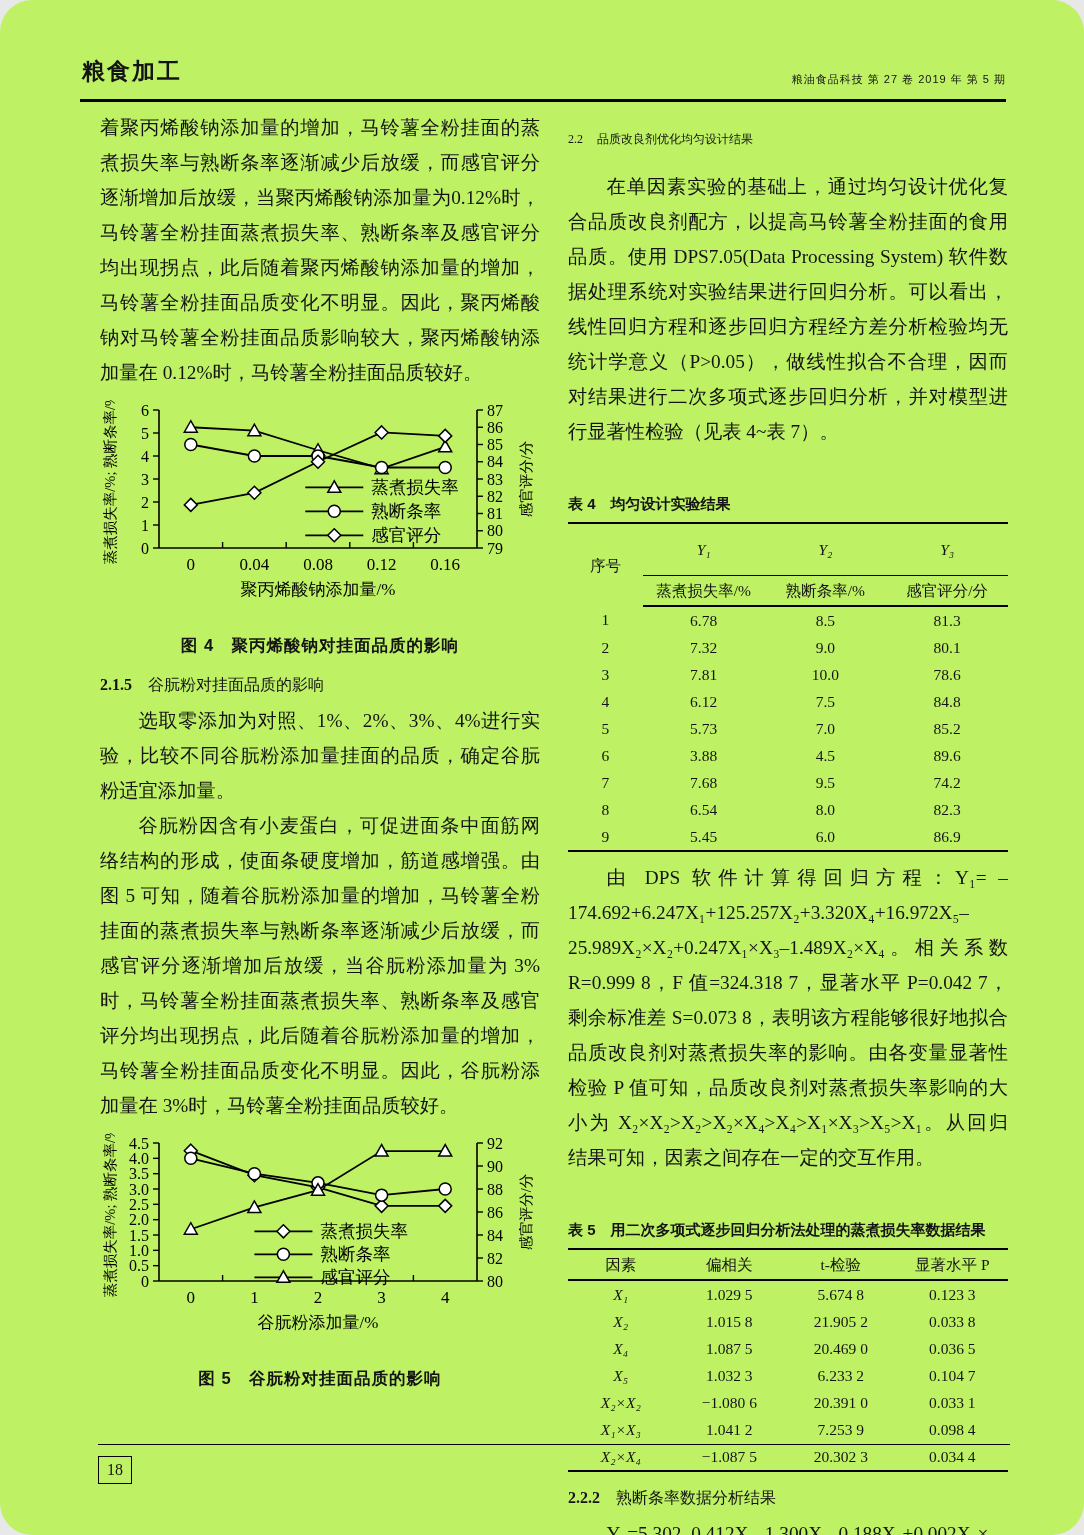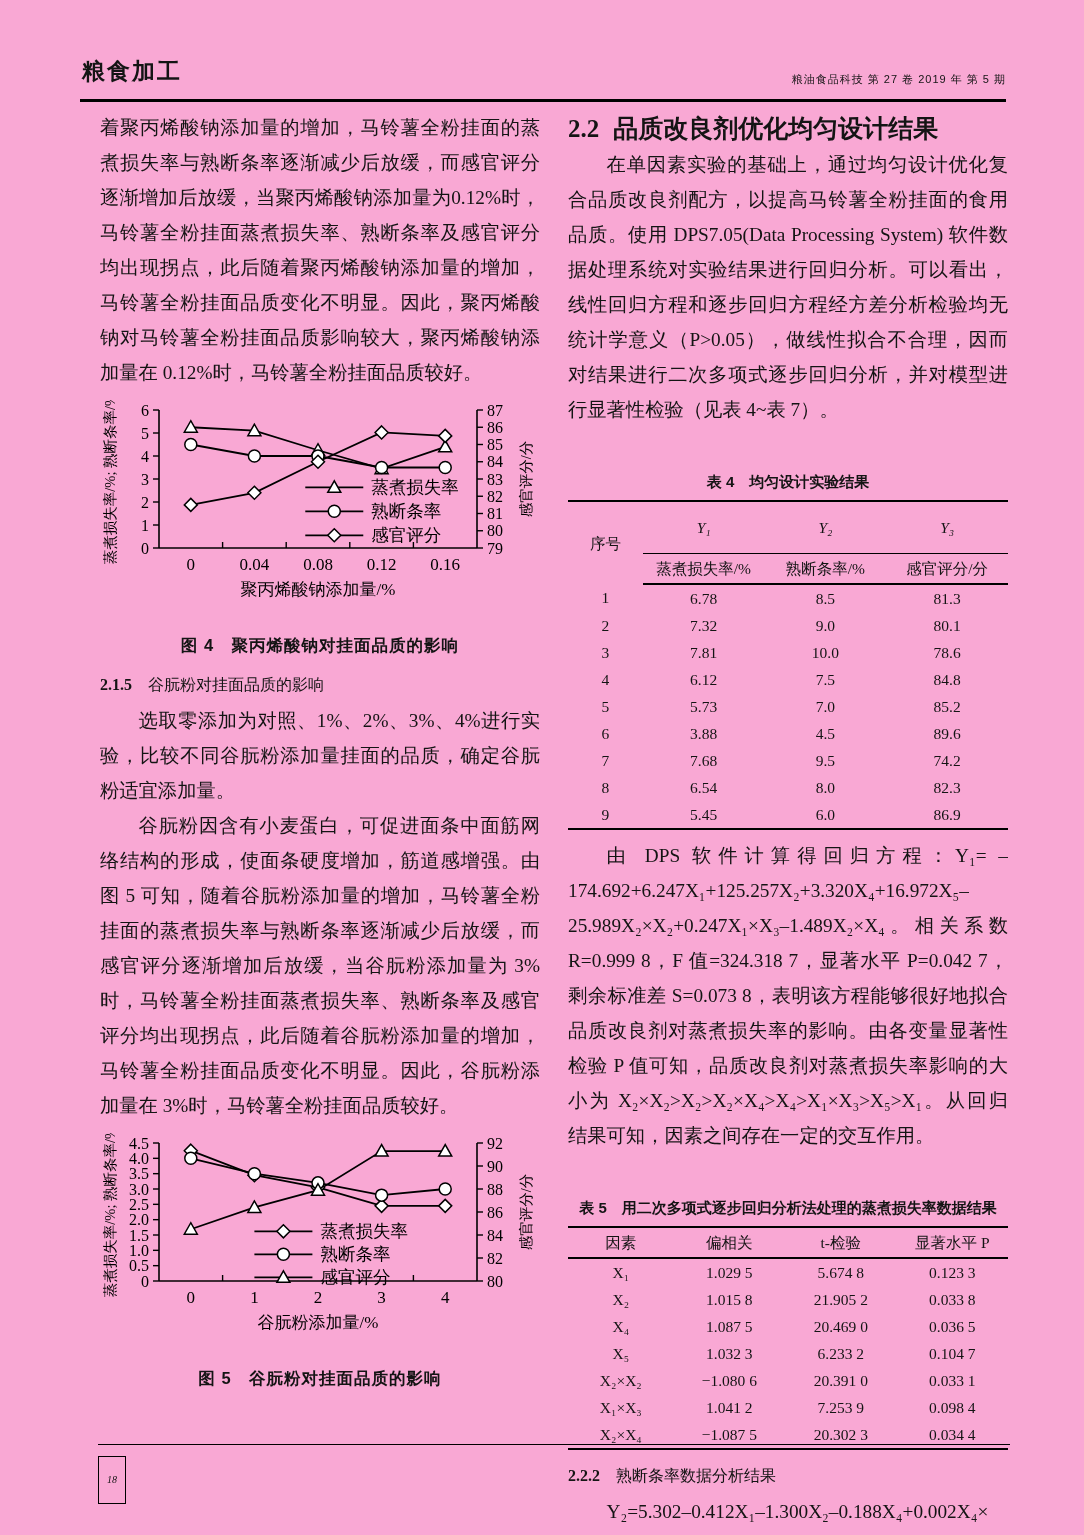--- a/index.html
+++ b/index.html
@@ -1,23 +1,24 @@
 <!DOCTYPE html>
 <html><head>
 <meta charset="utf-8">
 <style>
   html,body{margin:0;padding:0;background:#e8e8e8;}
   .page{
     position:relative;
     width:1084px;height:1535px;
     margin:0 auto;
-    background:#f9a8d4;
+    background:#bef264;
     color:#141414;
     font-family:"Liberation Serif","DejaVu Serif",serif;
     overflow:hidden;
+    border-radius:32px;
   }
   
   .hdr{
     position:absolute;top:56px;left:82px;right:78px;
     display:flex;justify-content:space-between;align-items:flex-end;
     font-family:"Liberation Sans","DejaVu Sans",sans-serif;
   }
   .hdr-left{font-size:23px;font-weight:bold;letter-spacing:2px;}
   .hdr-right{font-size:11px;letter-spacing:1px;}
   .hdr-rule{
@@ -26,67 +27,67 @@
   }
   
   .columns{
     position:absolute;top:110px;left:100px;
     display:flex;gap:28px;
   }
   .col{width:440px;font-size:19.3px;line-height:35px;text-align:justify;}
   .body-text{margin:0;text-indent:2em;}
   .no-indent{text-indent:0;}
   .h2{
-    font-size:25px;margin:1px 0;
+    font-size:12px;margin:12px 0;
     font-family:"Liberation Sans","DejaVu Sans",sans-serif;
-    font-weight:bold;
+    font-weight:normal;
   }
   .h2 .h-num{margin-right:14px;font-family:"Liberation Serif","DejaVu Serif",serif;}
   .h3{font-size:16px;font-weight:normal;margin:1px 0;}
   .h3 .h-num{font-weight:bold;margin-right:16px;}
   
   .figure{margin:10px 0 4px;text-align:center;}
   .figure svg{display:block;margin:0 auto;}
   .fig-caption{
     font-family:"Liberation Sans","DejaVu Sans",sans-serif;
     font-weight:bold;font-size:16.5px;margin-top:20px;letter-spacing:1px;
   }
   
   .table-block{margin:12px 0 8px;}
   .table-caption{
-    text-align:center;
+    text-align:left;
     font-family:"Liberation Sans","DejaVu Sans",sans-serif;
     font-weight:bold;font-size:15px;line-height:22px;
     margin-bottom:7px;white-space:nowrap;margin-top:44px;
   }
   table.tbl{
     width:100%;border-collapse:collapse;table-layout:fixed;
     font-size:15.5px;text-align:center;
     border-top:2.5px solid #000;border-bottom:2.5px solid #000;
   }
   .tbl thead tr:last-child th{border-bottom:2.2px solid #000;}
   .tbl th{font-weight:normal;padding:4px 2px;line-height:21px;}
   .tbl td{padding:2.5px 2px;line-height:22px;}
   .tbl4 col.c0{width:17%;}
   .tbl4 .th-group{
     font-style:italic;
     border-bottom:1.6px solid #000 !important;
     padding:15px 14px;
   }
   .tbl4 .th-corner{border-bottom:none !important;vertical-align:middle;}
   .tbl5 col.c0{width:24%;}
-  .tbl5 td:first-child{}
+  .tbl5 td:first-child{font-style:italic;}
   
   .equation{margin:0;text-indent:2em;}
   
   .ftr-rule{position:absolute;top:1444px;left:98px;width:912px;border-top:1.6px solid #000;}
   .page-num-box{
     position:absolute;top:1456px;left:98px;
-    border:1.6px solid #000;padding:12px 8px;
-    font-size:10px;line-height:22px;font-style:italic;
+    border:1.6px solid #000;padding:2px 8px;
+    font-size:16px;line-height:22px;
   }
 </style>
 </head>
 <body>
 
 <div class="page">
 
   <div class="hdr">
     <span class="hdr-left">粮食加工</span>
     <span class="hdr-right">粮油食品科技 第 27 卷  2019 年  第 5 期</span>

